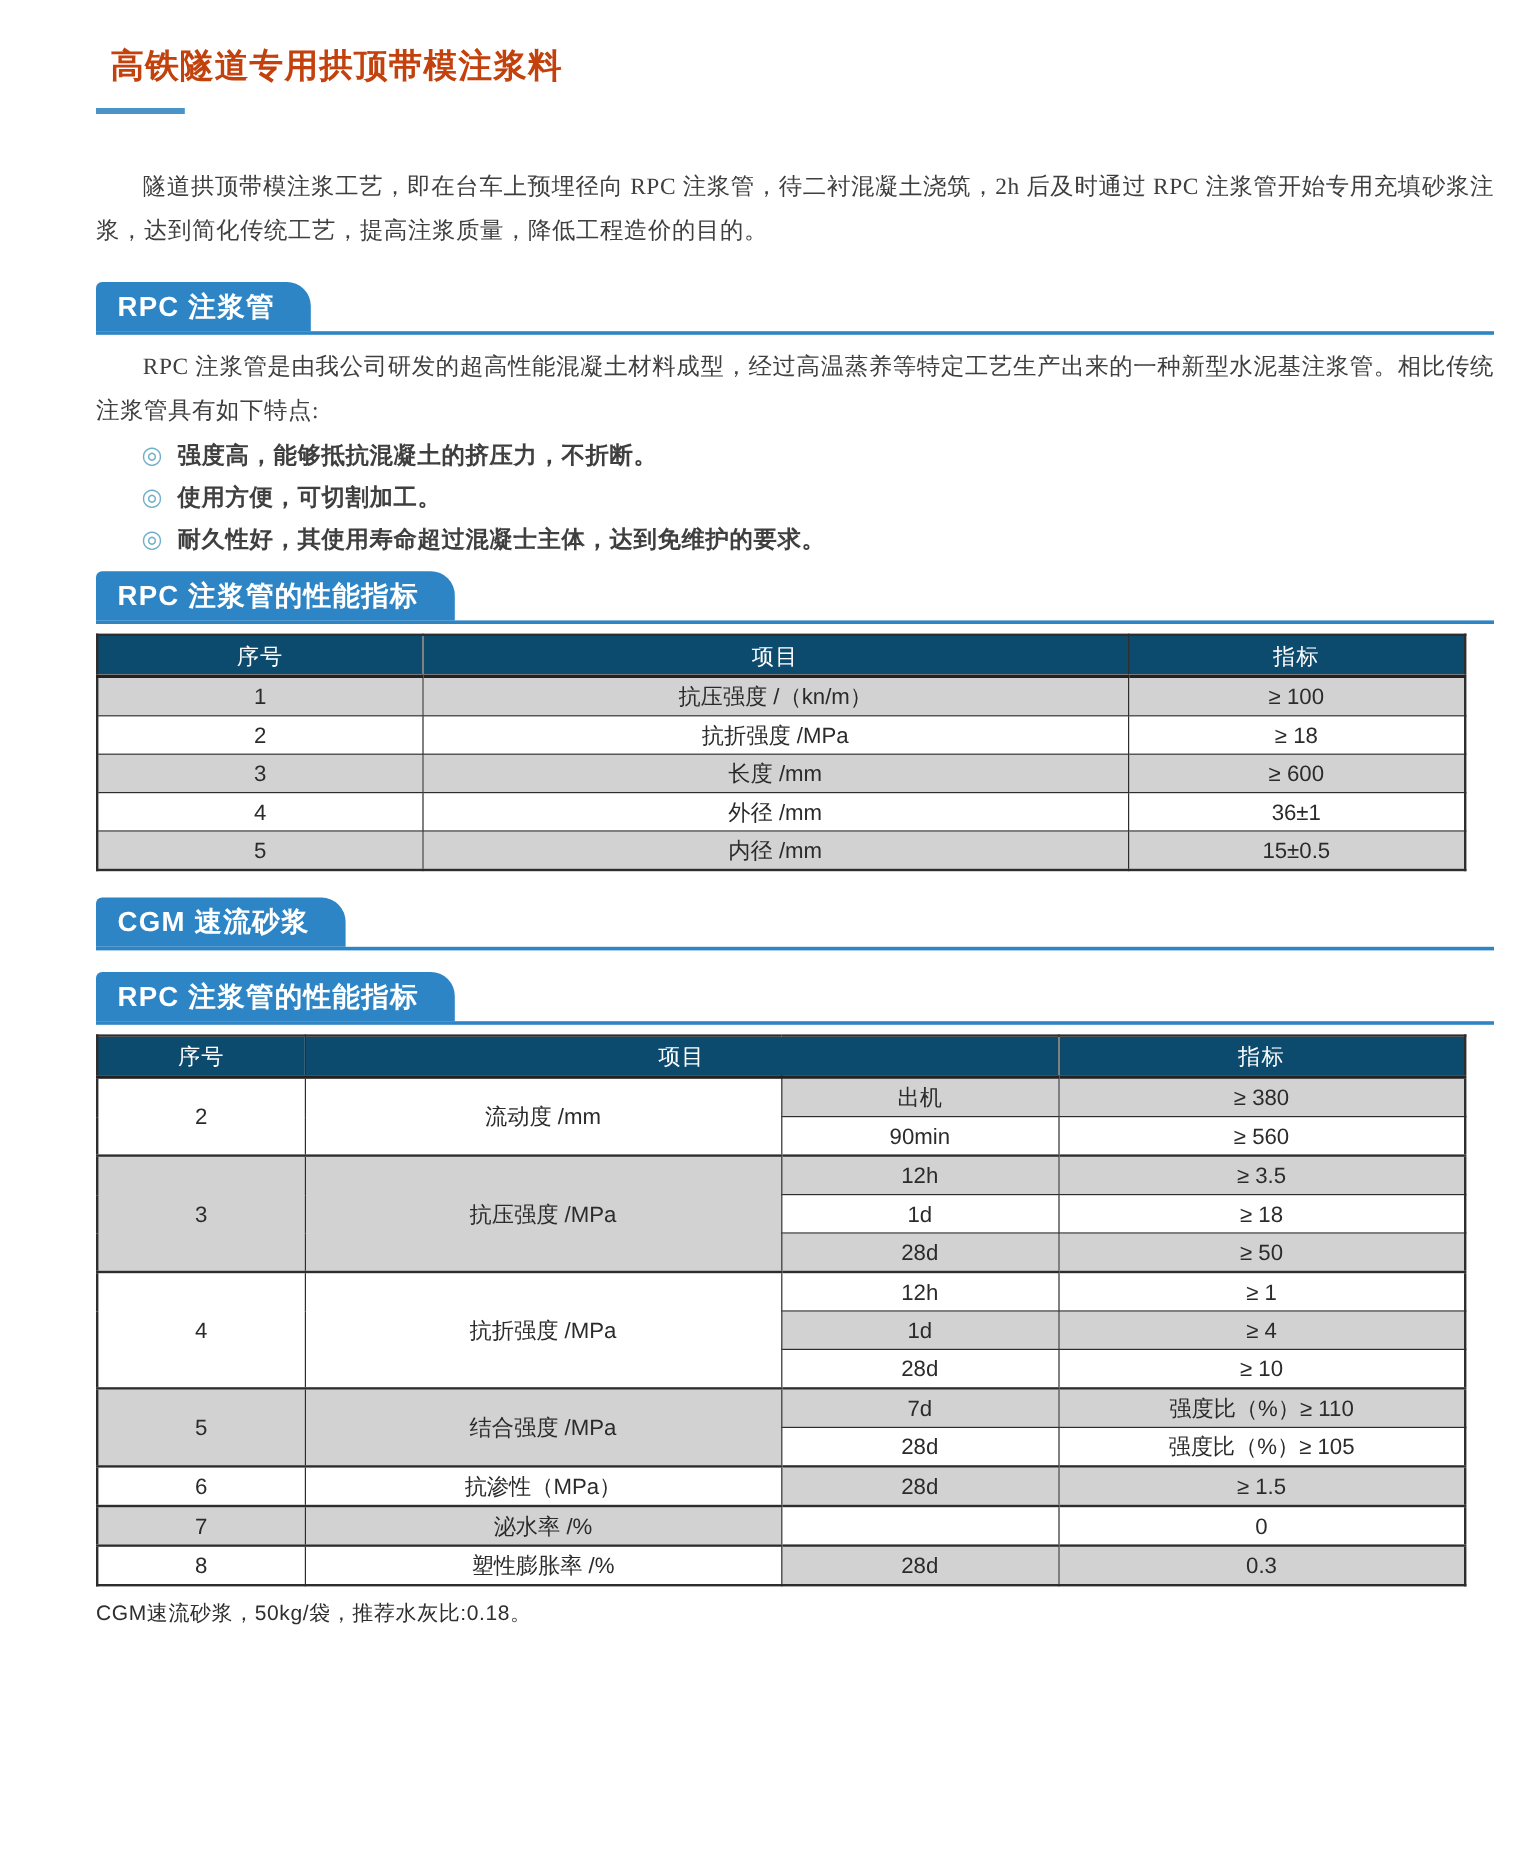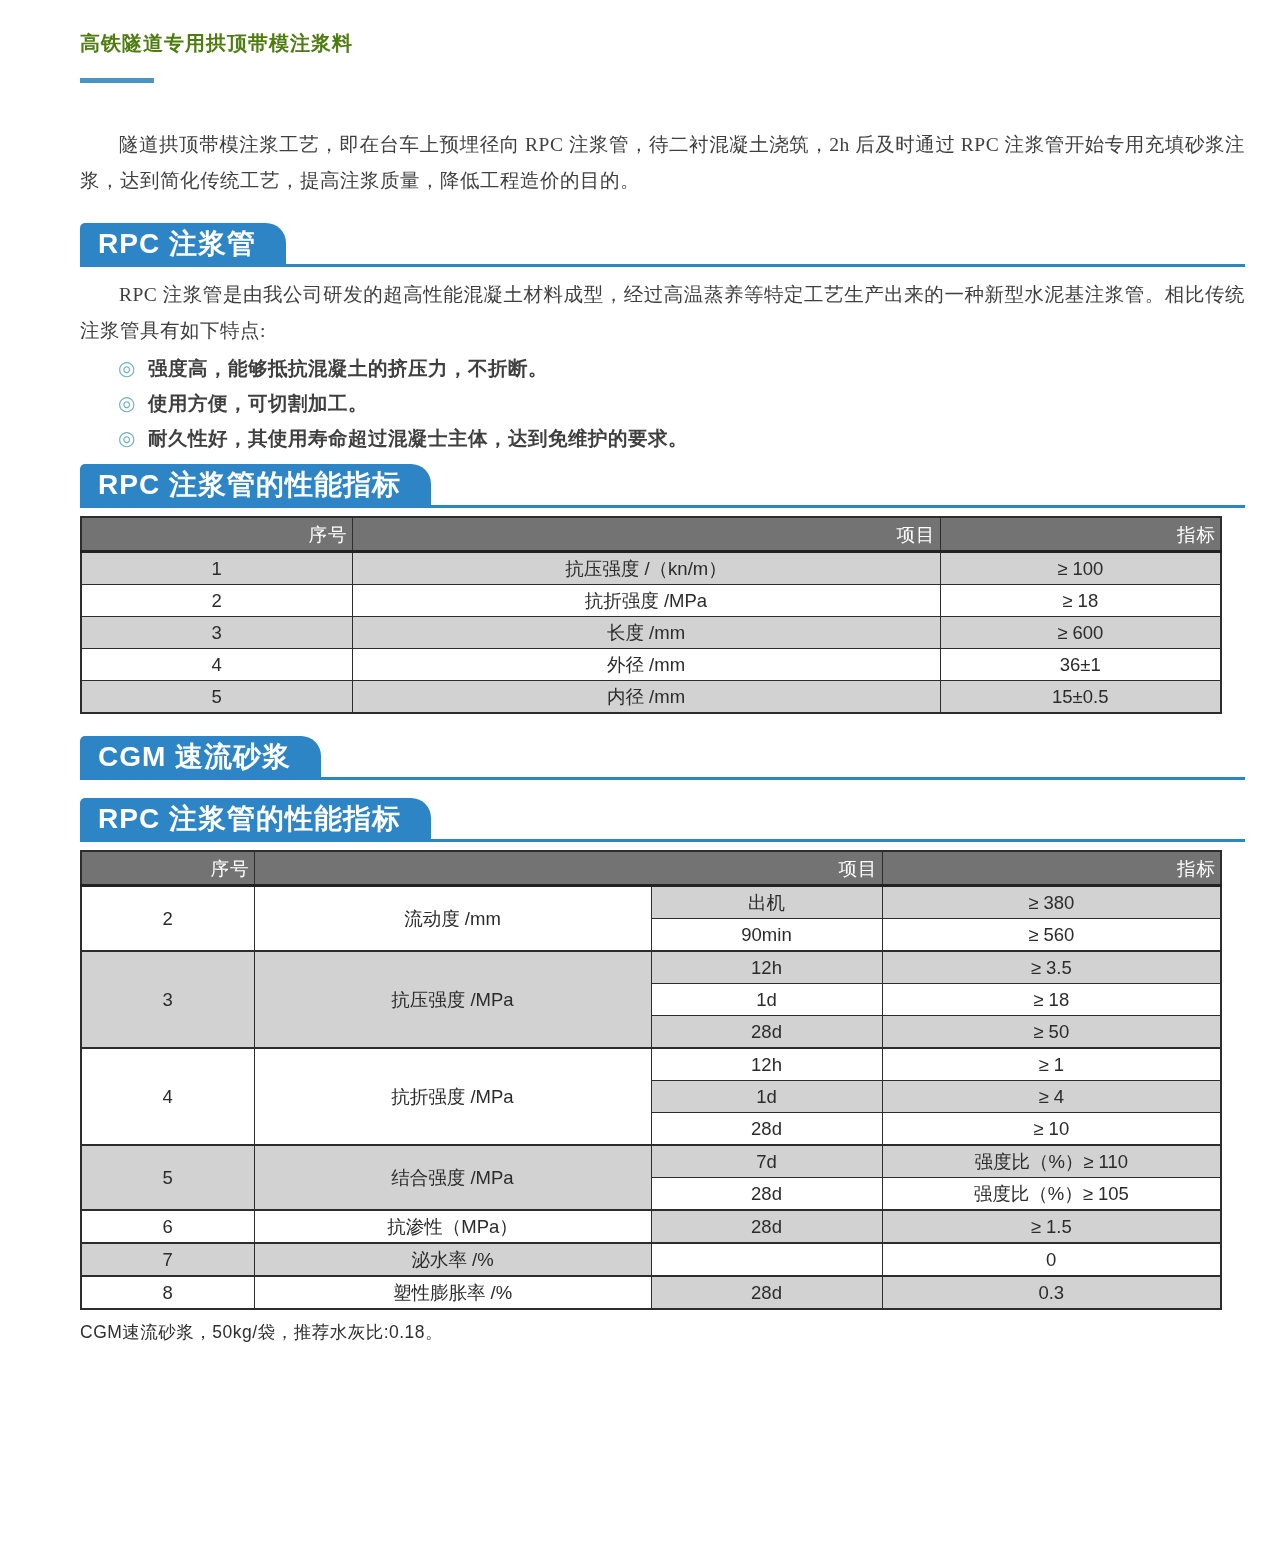--- a/index.html
+++ b/index.html
@@ -6,37 +6,37 @@
   body{
     width:1280px;min-height:1541px;
     font-family:"Liberation Sans","DejaVu Sans",sans-serif;
     color:#3c3c3c;
     -webkit-font-smoothing:antialiased;
   }
   .page{padding:24px 35px 0 80px;width:1165px;}
 
   
   .page-title{
-    margin:0;font-size:20px;line-height:38px;font-weight:bold;
-    color:#4d7c0f;letter-spacing:1px;
+    margin:12px;font-size:28px;line-height:38px;font-weight:bold;
+    color:#c2410c;letter-spacing:1px;
   }
   .title-dash{width:74px;height:5px;background:#4a93c6;margin-top:16px;}
 
   
   .para{
     margin:0;font-size:19.5px;line-height:36px;color:#3f3f3f;
     text-align:justify;text-indent:2em;letter-spacing:0.5px;font-family:Liberation Serif, serif;
   }
   .intro{margin-top:44px;}
 
   
   .section-head{margin-top:24px;}
   .section-tab{
     display:inline-block;background:#2e85c5;color:#ffffff;
-    font-size:28px;font-weight:bold;line-height:41px;height:41px;
+    font-size:23px;font-weight:bold;line-height:41px;height:41px;
     padding:0 30px 0 18px;border-radius:5px 20px 0 0;
     letter-spacing:1px;vertical-align:bottom;
   }
   .section-rule{height:3px;background:#2e85c5;width:100%;}
 
   .mt10{margin-top:10px;}
   .mt12{margin-top:12px;}
   .mt8{margin-top:8px;}
   .mt18{margin-top:18px;}
   .mt22{margin-top:22px;}
@@ -54,22 +54,22 @@
   table{
     border-collapse:collapse;width:1140px;table-layout:fixed;
     font-size:18.5px;color:#2b2b2b;
     border:2px solid #2d2d2d;
   }
   th,td{
     border:1.5px solid #2d2d2d;text-align:center;vertical-align:middle;
     height:31px;padding:0 4px;overflow:hidden;white-space:nowrap;
   }
   thead th{
-    background:#737373;color:#ffffff;font-weight:normal;font-size:18.5px;
-    border-bottom:3px solid #222222;height:32px;letter-spacing:1px;text-align:right;
+    background:#0c4a6e;color:#ffffff;font-weight:normal;font-size:18.5px;
+    border-bottom:3px solid #222222;height:32px;letter-spacing:1px;
   }
   td.g{background:#d2d2d2;}
   td.w{background:#ffffff;}
   tr.gs td{border-top:2.5px solid #2d2d2d;}
 
   
   .footnote{
     margin:10px 0 0 0;font-size:17.5px;color:#2f2f2f;letter-spacing:0.5px;
   }
 </style>

